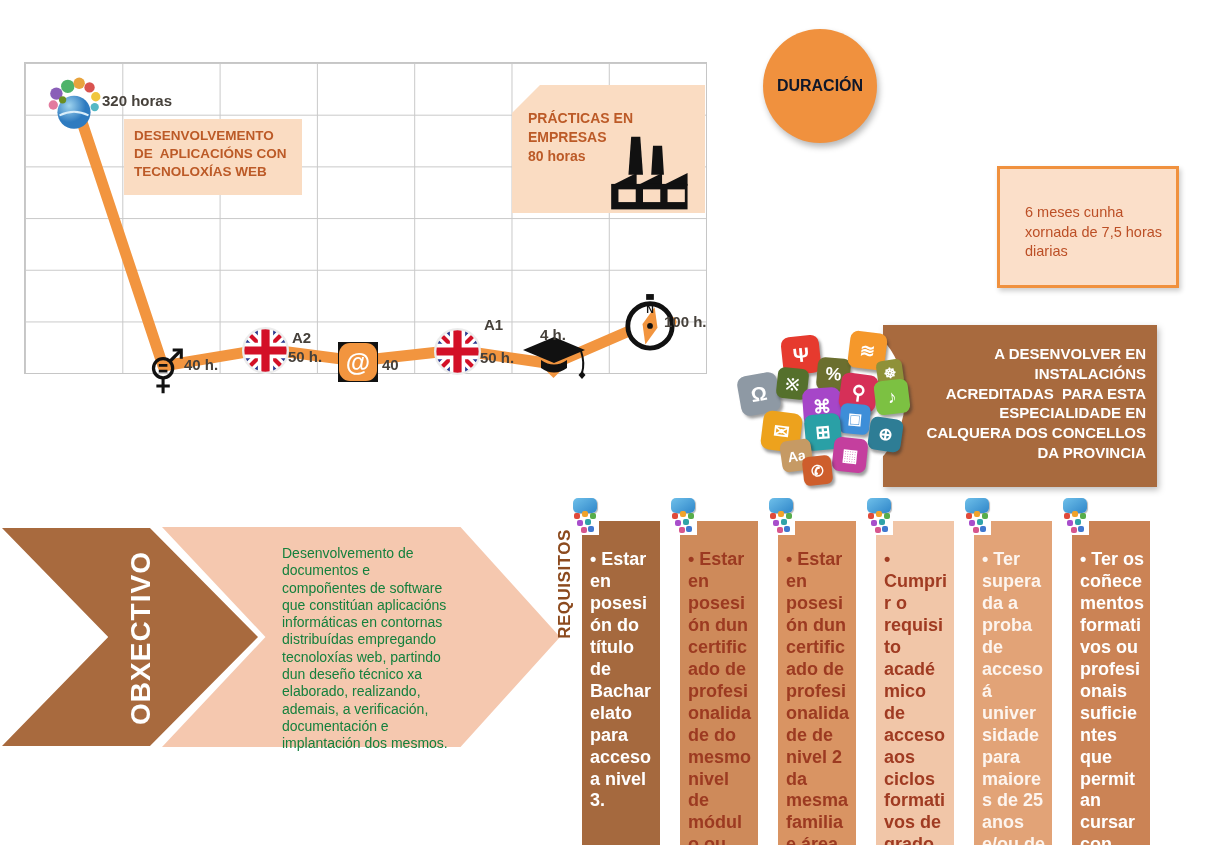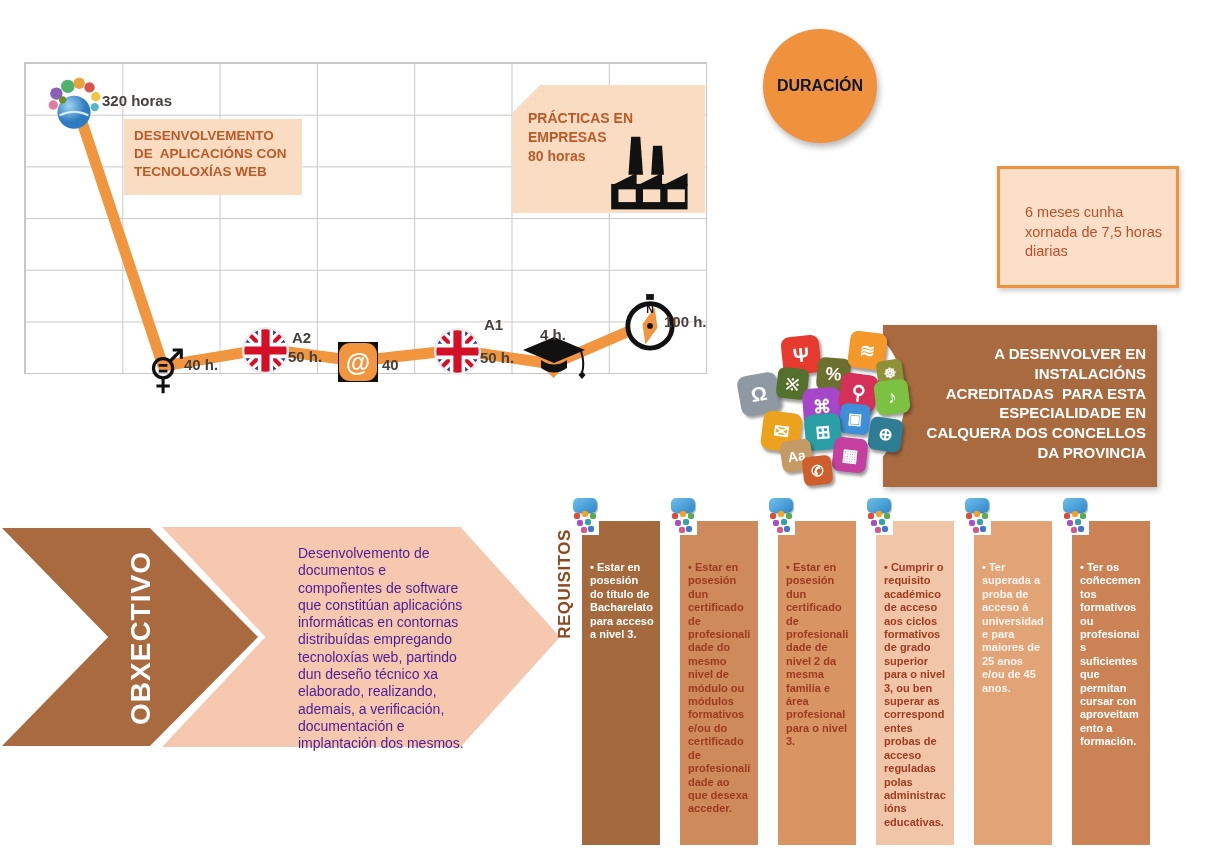--- a/index.html
+++ b/index.html
@@ -50,30 +50,30 @@
 
   
   #obx-chevron{left:2px;top:528px;width:256px;height:218px;background:#a86a3e;
       clip-path:polygon(0 0,57.8% 0,100% 50%,57.8% 100%,0 100%,41.5% 50%);
       filter:drop-shadow(2px 3px 3px rgba(0,0,0,.25));}
   #obx-title{left:33px;top:620px;width:220px;height:36px;transform:rotate(-90deg);
       color:#fff;font-weight:bold;font-size:28px;letter-spacing:1px;text-align:center;z-index:2;}
   #obx-arrow{left:162px;top:527px;width:398px;height:220px;background:#f5c8af;
       clip-path:polygon(0 0,75% 0,100% 50%,75% 100%,0 100%,26% 50%);
       filter:drop-shadow(2px 3px 3px rgba(0,0,0,.2));}
-  #obx-text{left:298px;top:545px;width:190px;font-size:14px;line-height:17.3px;color:#4c1d95;
+  #obx-text{left:282px;top:545px;width:190px;font-size:14px;line-height:17.3px;color:#15803d;
       font-weight:500;white-space:pre-line;z-index:2;}
 
   
   #req-title{left:502px;top:572px;width:130px;height:24px;transform:rotate(-90deg);
       color:#8c4a1e;font-weight:bold;font-size:17px;text-align:center;letter-spacing:.5px;}
   .req-col{top:521px;width:78px;height:324px;
       clip-path:polygon(0 14px,17px 14px,17px 0,100% 0,100% 100%,0 100%);
       box-shadow:1px 2px 3px rgba(0,0,0,.2);}
-  .req-col .txt{position:absolute;left:8px;top:40px;width:64px;font-size:11px;font-weight:bold;
+  .req-col .txt{position:absolute;left:8px;top:28px;width:64px;font-size:18px;font-weight:bold;
       line-height:1.22;overflow-wrap:anywhere;}
   .req-col .txt::before{content:"• ";}
   .c1{background:#a5693e;color:#fff;}
   .c2{background:#ce8a5a;color:#9c3a21;}
   .c3{background:#d99463;color:#9c3a21;}
   .c4{background:#f1c6a8;color:#a03b22;}
   .c5{background:#e2a377;color:#fdf5ef;}
   .c6{background:#cb8355;color:#fff;}
 
   

